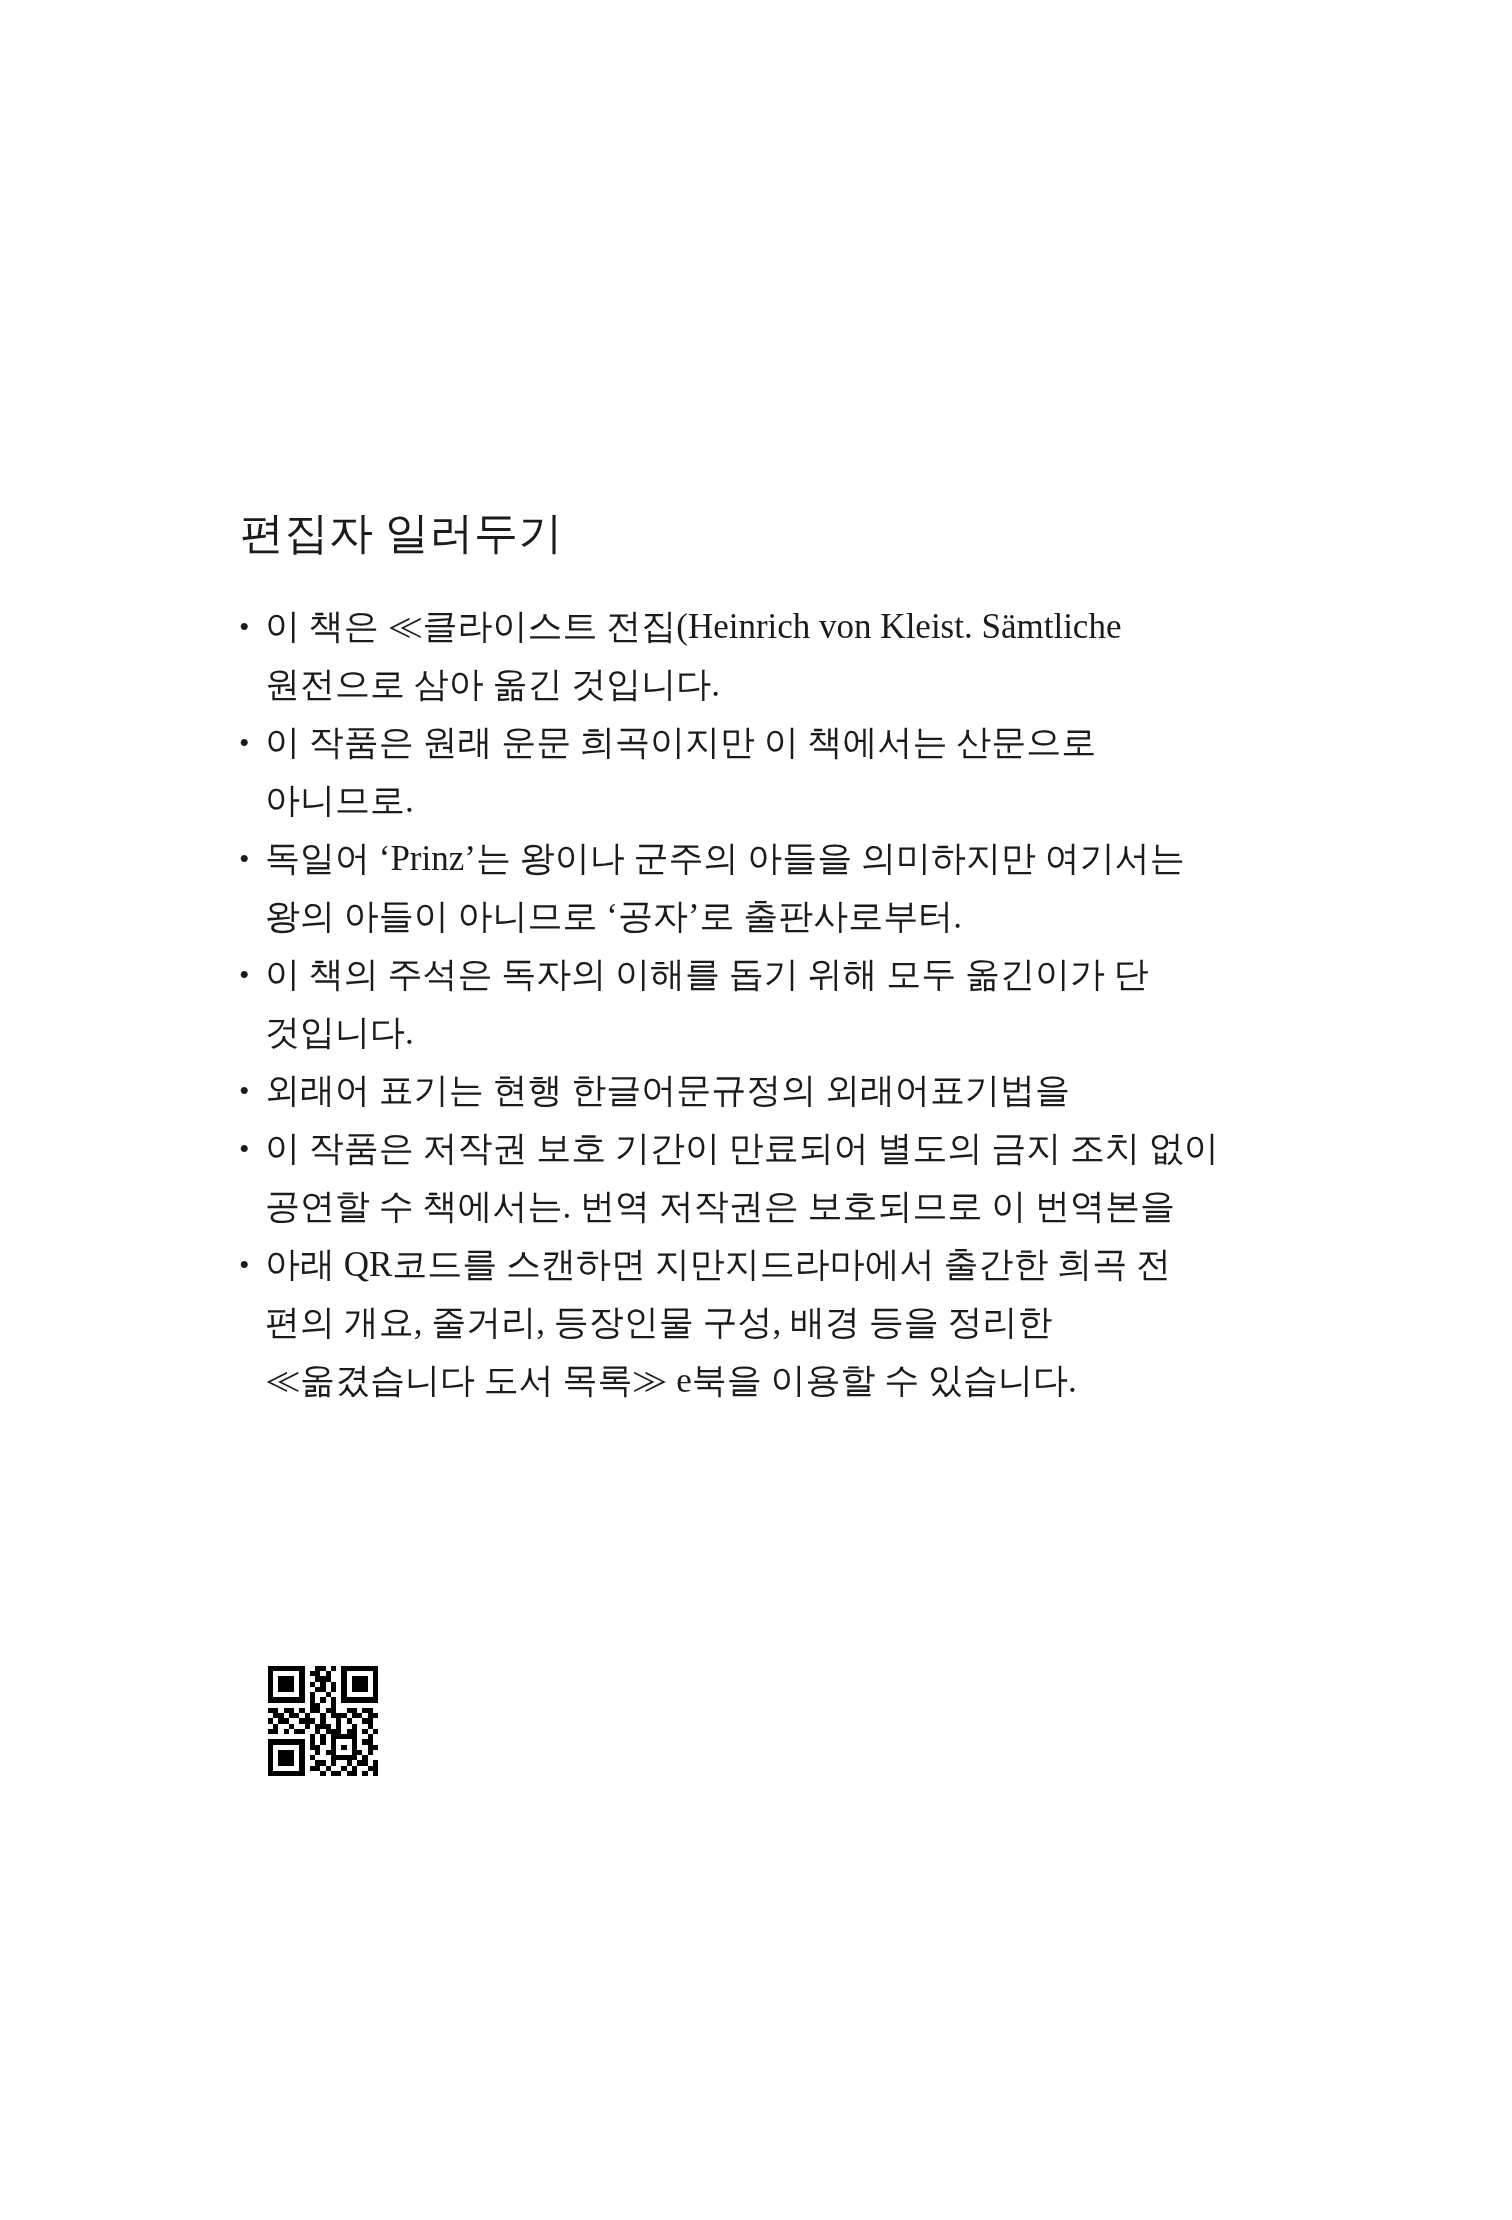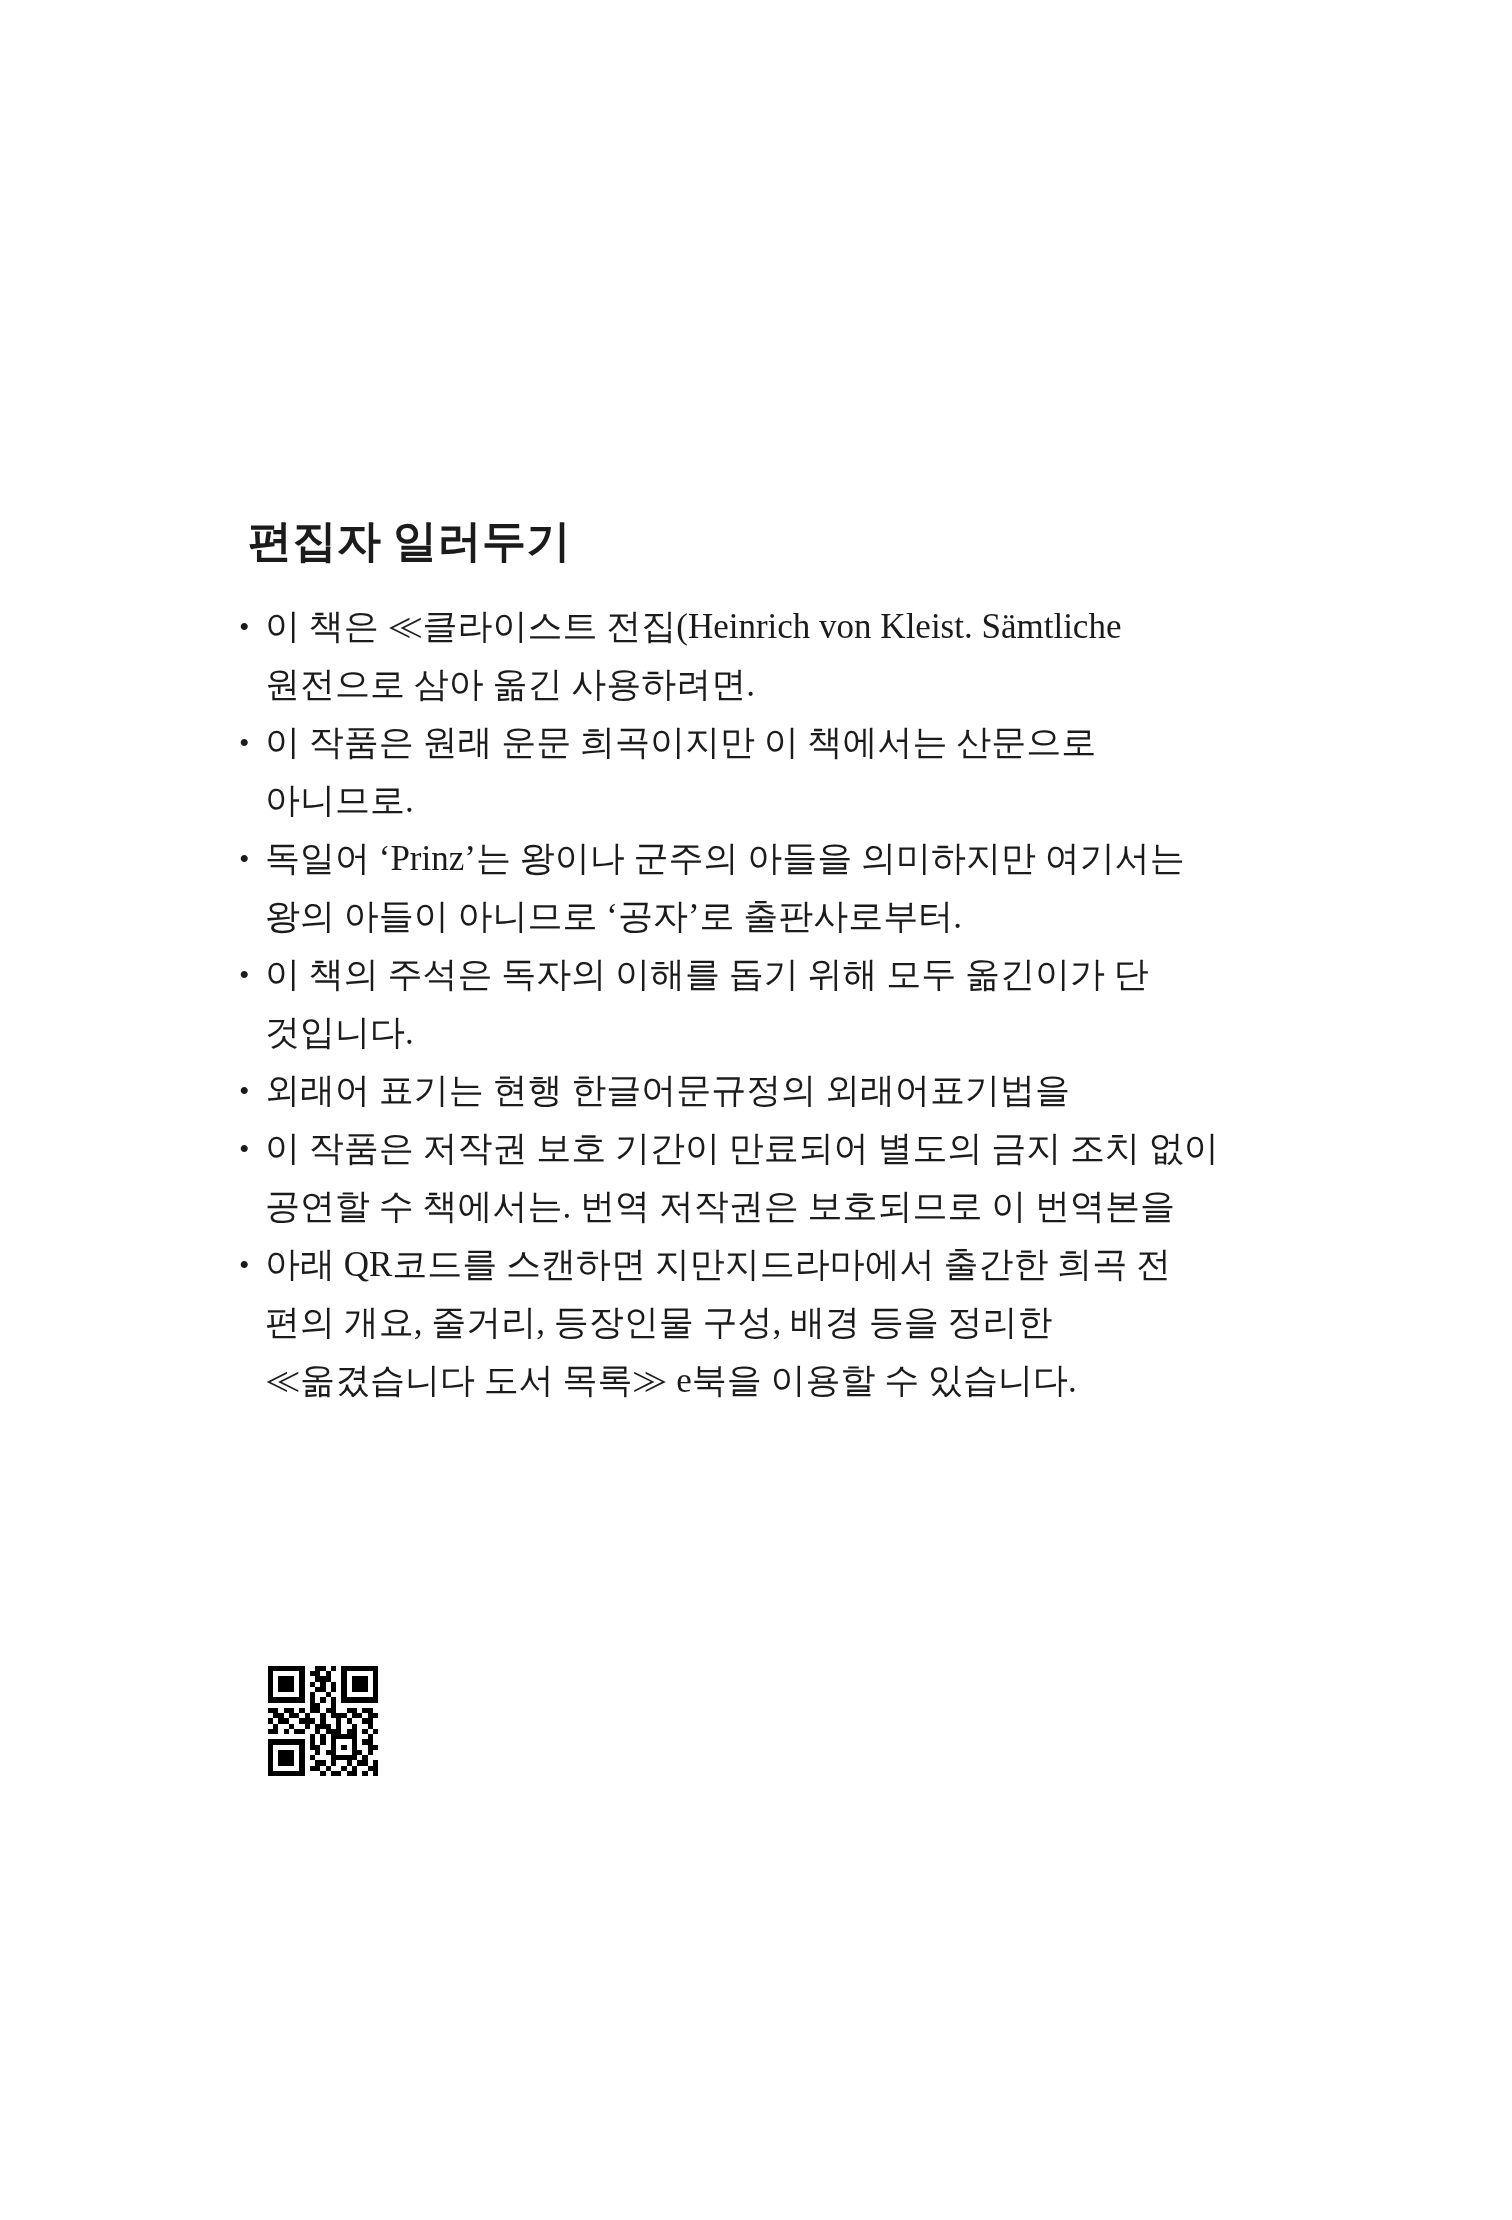--- a/index.html
+++ b/index.html
@@ -16,23 +16,23 @@
     overflow: hidden;
   }
   .page {
     position: absolute;
     inset: 0;
   }
   .page-title {
     position: absolute;
     left: 240px;
     top: 510px;
-    margin: 8px;
+    margin: 0;
     font-size: 44px;
-    font-weight: 700;
+    font-weight: 400;
     line-height: 48px;
     letter-spacing: 0.5px;
     white-space: pre;
   }
   .notice-list {
     position: absolute;
     left: 239px;
     top: 598px;
     margin: 0;
     padding: 0;
@@ -70,21 +70,21 @@
 </style>
 </head>
 <body>
 
 <div class="page">
   <h1 class="page-title">편집자 일러두기</h1>
 
   <ul class="notice-list">
       <li class="notice-item">
         <div class="line"><span class="bullet">•</span>이 책은 ≪클라이스트 전집(Heinrich von Kleist. Sämtliche</div>
-        <div class="line">원전으로 삼아 옮긴 사용하려면.</div>
+        <div class="line">원전으로 삼아 옮긴 것입니다.</div>
       </li>
       <li class="notice-item">
         <div class="line"><span class="bullet">•</span>이 작품은 원래 운문 희곡이지만 이 책에서는 산문으로</div>
         <div class="line">아니므로.</div>
       </li>
       <li class="notice-item">
         <div class="line"><span class="bullet">•</span>독일어 ‘Prinz’는 왕이나 군주의 아들을 의미하지만 여기서는</div>
         <div class="line">왕의 아들이 아니므로 ‘공자’로 출판사로부터.</div>
       </li>
       <li class="notice-item">

